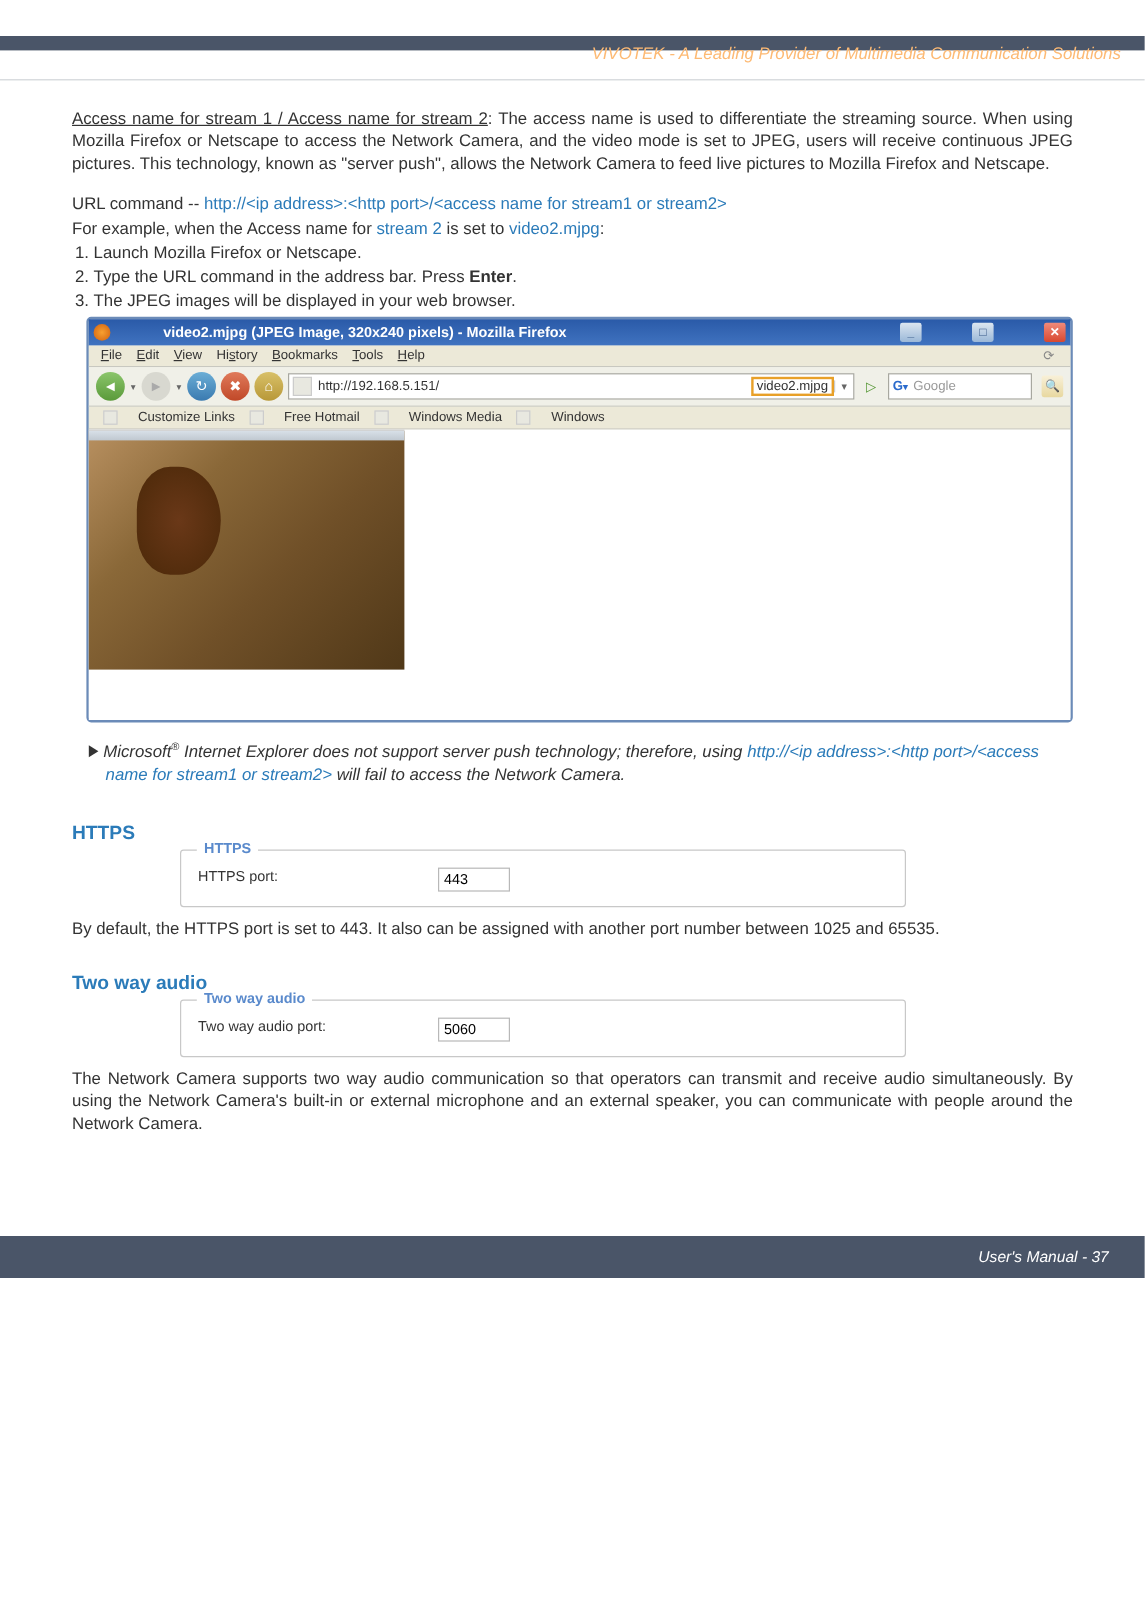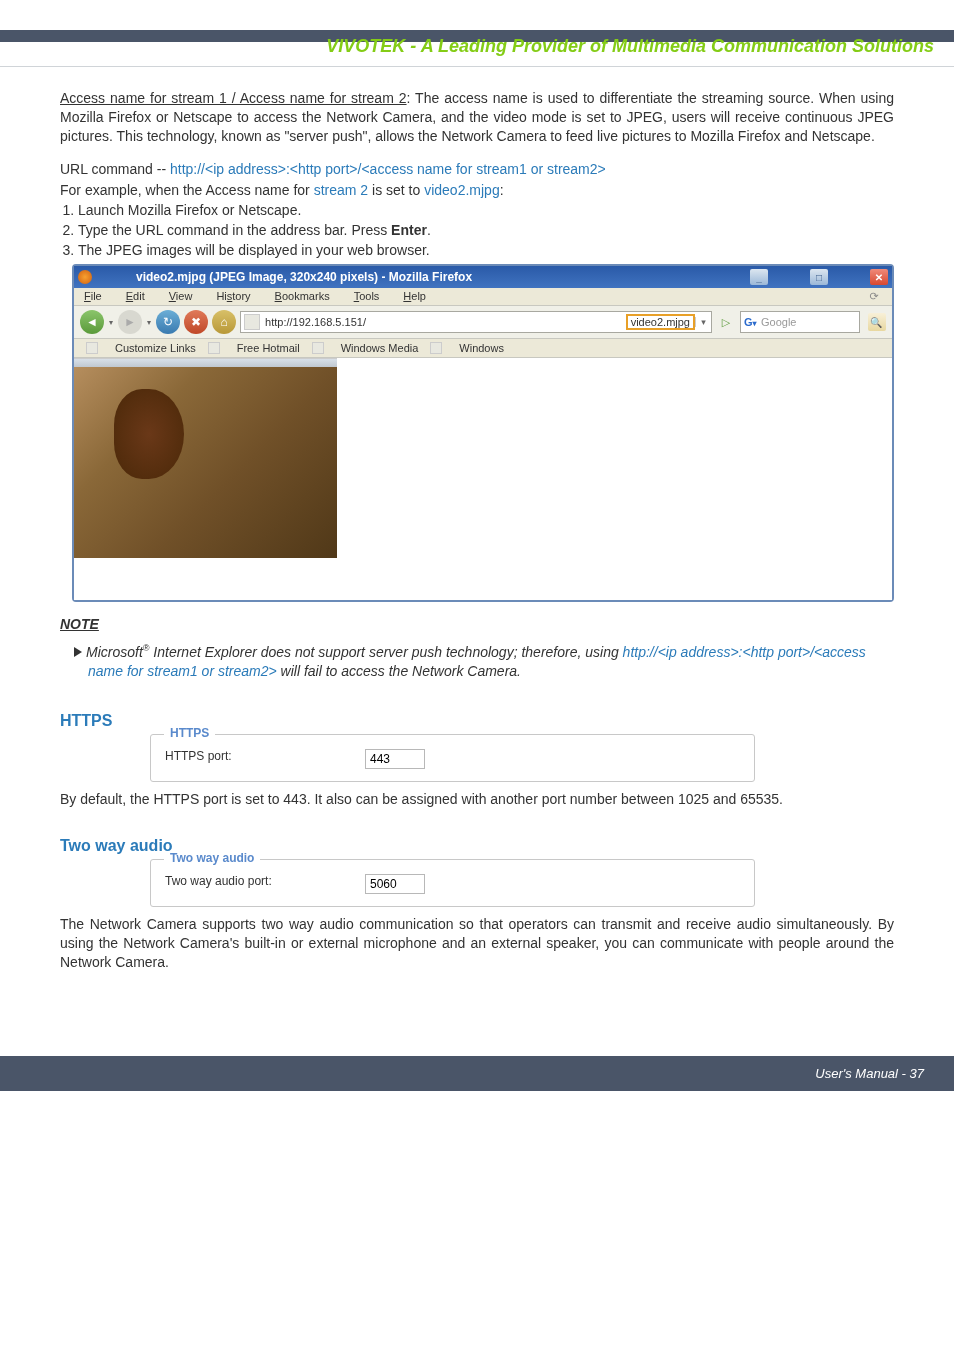--- a/index.html
+++ b/index.html
@@ -1,35 +1,35 @@
 <!DOCTYPE html>
 <html><head>
 <meta charset="utf-8">
 <style>
   * { box-sizing: border-box; margin: 0; padding: 0; }
   body { font-family: Arial, Helvetica, sans-serif; font-size: 14px; color: #333; background: #fff; width: 954px; }
   .top-pad { height: 30px; background: #fff; }
-  .header-bar { background: #4a5568; color: #84cc16; font-style: italic; font-weight: bold; padding: 6px 20px 6px 10px; font-size: 18px; }
+  .header-bar { background: #4a5568; color: #fdba74; font-style: italic; font-weight: normal; padding: 6px 20px 6px 10px; font-size: 14px; }
   .header-bar span { float: right; }
   .hr-line { height: 1px; background: #d0d4d8; margin: 24px 0 0 0; }
   .content { padding: 22px 60px 40px 60px; }
   .para { text-align: justify; line-height: 1.35; margin-bottom: 14px; }
   .u { text-decoration: underline; }
   .blue { color: #2b7bb9; }
   .nomarg { margin-bottom: 2px; }
   ol.steps { list-style: decimal; margin-left: 18px; line-height: 1.35; }
   ol.steps li { margin-bottom: 1px; }
   .ff-window { border: 2px solid #6b8bb8; border-radius: 4px; background: #f2f2f0; margin: 4px 0 14px 12px; width: 822px; }
   .ff-title { background: linear-gradient(#2a5aa8,#4073c0); color: #fff; display: flex; align-items: center; padding: 3px 4px; font-size: 12px; gap: 40px; }
   .ff-title-text { flex: 1; padding-left: 4px; font-weight: bold; }
   .win-btn { width: 18px; height: 16px; display: flex; align-items: center; justify-content: center; margin-left: 2px; border-radius: 2px; font-size: 10px; font-weight: bold; }
   .btn-min { background: linear-gradient(#dce6f0,#9bb8d8); color: #3a5a88; }
   .btn-max { background: linear-gradient(#dce6f0,#9bb8d8); color: #3a5a88; }
   .btn-close { background: linear-gradient(#f08a7a,#d84830); color: #fff; }
-  .ff-menu { display: flex; gap: 24px; padding: 2px 10px; font-size: 11px; background: #ece9d8; border-bottom: 1px solid #c8c8c0; }
+  .ff-menu { display: flex; gap: 12px; padding: 2px 10px; font-size: 11px; background: #ece9d8; border-bottom: 1px solid #c8c8c0; }
   .ff-menu span u { text-decoration: underline; }
   .ff-loading-icon { margin-left: auto; width: 16px; text-align: center; color: #888; }
   .ff-toolbar { display: flex; align-items: center; padding: 4px 6px; gap: 4px; background: #f0f0e8; border-bottom: 1px solid #c8c8c0; }
   .tb-btn { width: 24px; height: 24px; border-radius: 12px; display: flex; align-items: center; justify-content: center; font-size: 12px; color: #fff; }
   .bk { background: linear-gradient(#8bc56b,#5a9a3a); }
   .fw { background: #d8d8d0; color: #aaa; }
   .rl { background: linear-gradient(#6baed6,#3a7ab0); }
   .st { background: linear-gradient(#e07a5a,#c04828); }
   .hm { background: linear-gradient(#d8c068,#b89838); }
   .dd-arrow { font-size: 8px; color: #666; padding: 0 1px; }
@@ -148,21 +148,20 @@
         </span>
     </div>
     <div class="ff-body">
       <div class="jpeg-img">
         <div class="jpeg-top"></div>
         <div class="jpeg-blob"></div>
       </div>
     </div>
   </div>
 
-  <p class="note-hd">NOTE</p>
   <p class="note-body">
     <span class="tri"></span><span>Microsoft</span><span class="sup">®</span><span> Internet Explorer does not support server push technology; therefore, using </span><span class="blue">http://&lt;ip address&gt;:&lt;http port&gt;/&lt;access name for stream1 or stream2&gt;</span><span> will fail to access the Network Camera.</span>
   </p>
 
   <p class="sec-title">HTTPS</p>
   <div class="fieldset">
     <div class="fs-legend">HTTPS</div>
     <div class="fs-border">
       <div class="fs-row">
         <span class="fs-label">HTTPS port:</span>

